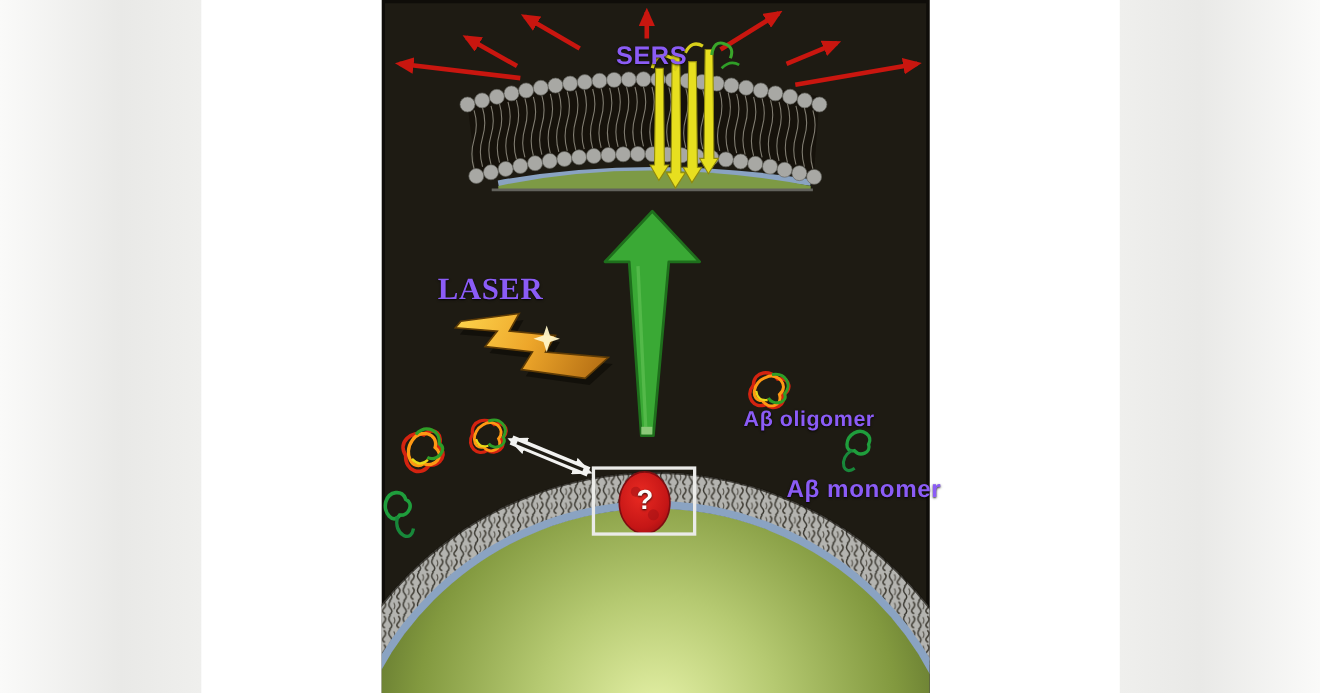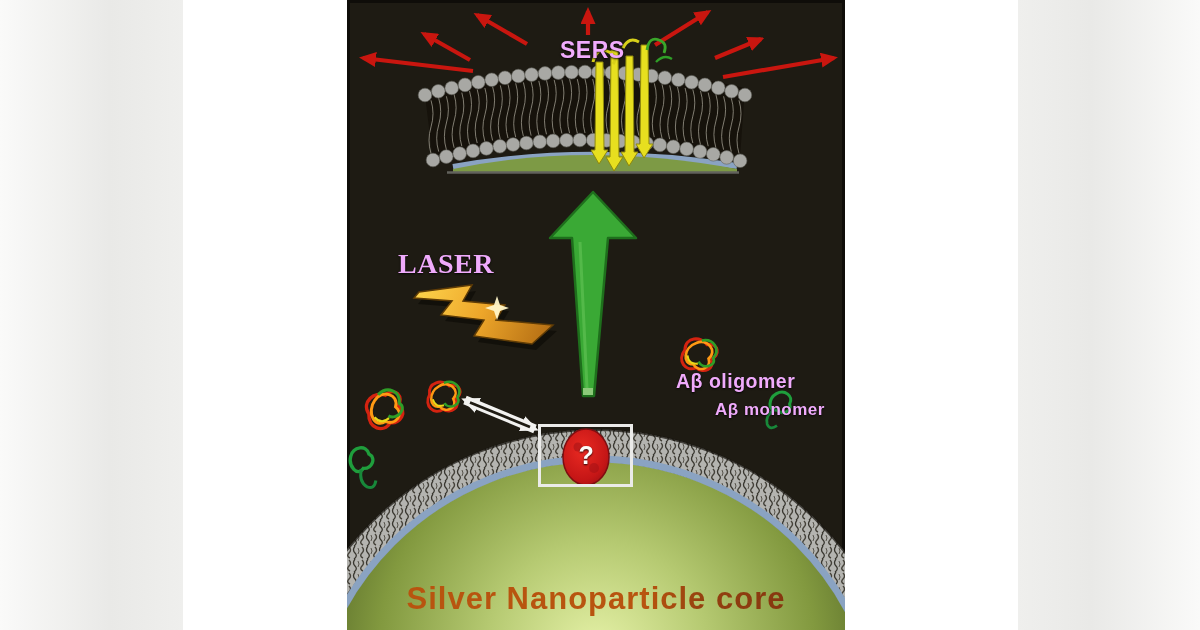--- a/index.html
+++ b/index.html
@@ -5,26 +5,26 @@
   html,body{margin:0;padding:0;background:#fff;}
   .stage{position:relative;width:1200px;height:630px;overflow:hidden;background:#ffffff;
          font-family:"Liberation Sans",sans-serif;}
   .side-strip{position:absolute;top:0;height:630px;}
   .side-strip.left{left:0;width:183px;background:linear-gradient(to right,#fafaf9 0%,#eConfigurable 0,#e9e9e7 60%,#efefed 100%);
          background:linear-gradient(to right,#fafaf9 0%,#e9e9e7 60%,#efefed 100%);}
   .side-strip.right{right:0;width:182px;background:linear-gradient(to right,#efefed 0%,#e9e9e7 40%,#fafaf9 100%);}
   .panel{position:absolute;left:347px;top:0;width:498px;height:630px;background:#1e1b13;
          box-shadow:inset 0 0 0 3px #0f0d09;}
   .panel svg.art{position:absolute;left:0;top:0;}
-  .lbl{position:absolute;color:#f0abfc;font-weight:bold;letter-spacing:.5px;
+  .lbl{position:absolute;color:#8b5cf6;font-weight:bold;letter-spacing:.5px;
        text-shadow:0 1px 2px rgba(0,0,0,.85);white-space:nowrap;}
   .lbl-sers{left:213px;top:37px;font-size:23px;}
   .lbl-laser{left:51px;top:248px;font-size:28px;font-family:Liberation Serif, serif;}
   .lbl-olig{left:293px;top:370px;font-size:19.5px;margin-left:36px;}
-  .lbl-mono{left:368px;top:400px;font-size:17px;}
+  .lbl-mono{left:368px;top:432px;font-size:22px;}
   .lbl-core{left:0;right:0;top:581px;text-align:center;font-size:31px;letter-spacing:1px;
             color:#b5520f;text-shadow:none;}
   @supports ((-webkit-background-clip:text) or (background-clip:text)){
     .lbl-core{background:linear-gradient(90deg,#b8540f 0%,#b8540f 60%,#93400f 72%,#7d2f10 100%);
               -webkit-background-clip:text;background-clip:text;color:transparent;}
   }
   .lbl-q{left:227px;top:441px;width:25px;text-align:center;font-size:25px;color:#fdfdfb;}
   .zoom-box{position:absolute;left:191px;top:424px;width:89px;height:57px;
             border:3px solid #ebebe9;background:transparent;}
   
@@ -245,15 +245,14 @@
         <circle cx="247" cy="468" r="5" fill="#9c1013" opacity=".45"></circle>
       </g>
     </svg>
 
     <div class="lbl lbl-sers">SERS</div>
     <div class="lbl lbl-laser">LASER</div>
     <div class="lbl lbl-olig">Aβ oligomer</div>
     <div class="lbl lbl-mono">Aβ monomer</div>
     <div class="zoom-box"></div>
     <div class="lbl lbl-q">?</div>
-    <div class="lbl lbl-core">Silver Nanoparticle core</div>
   </div>
 </div>
 
 </body></html>

